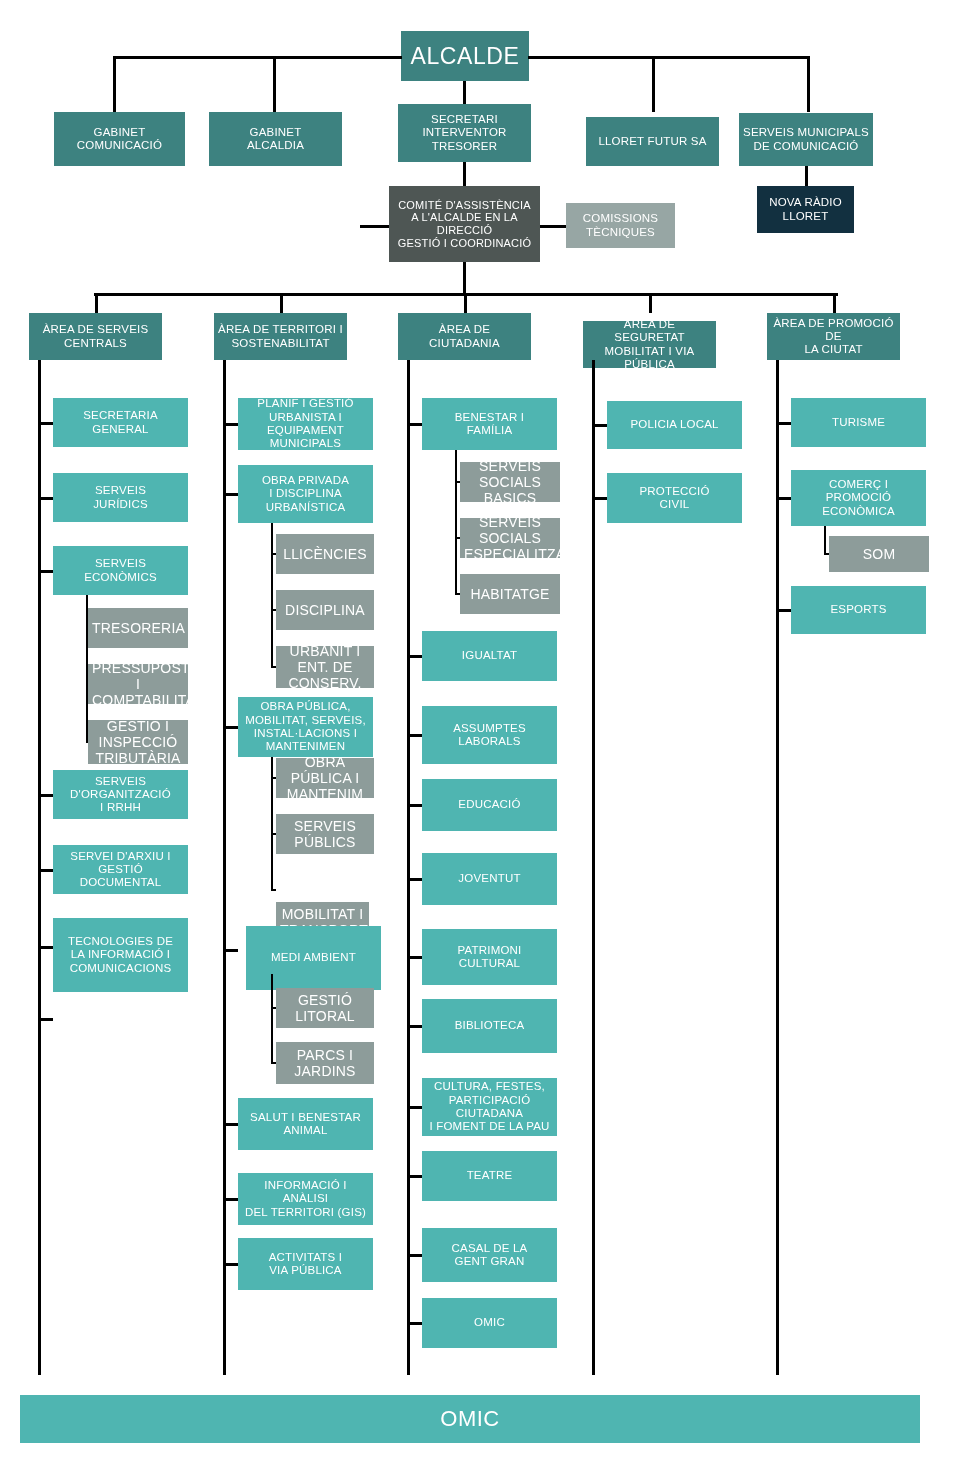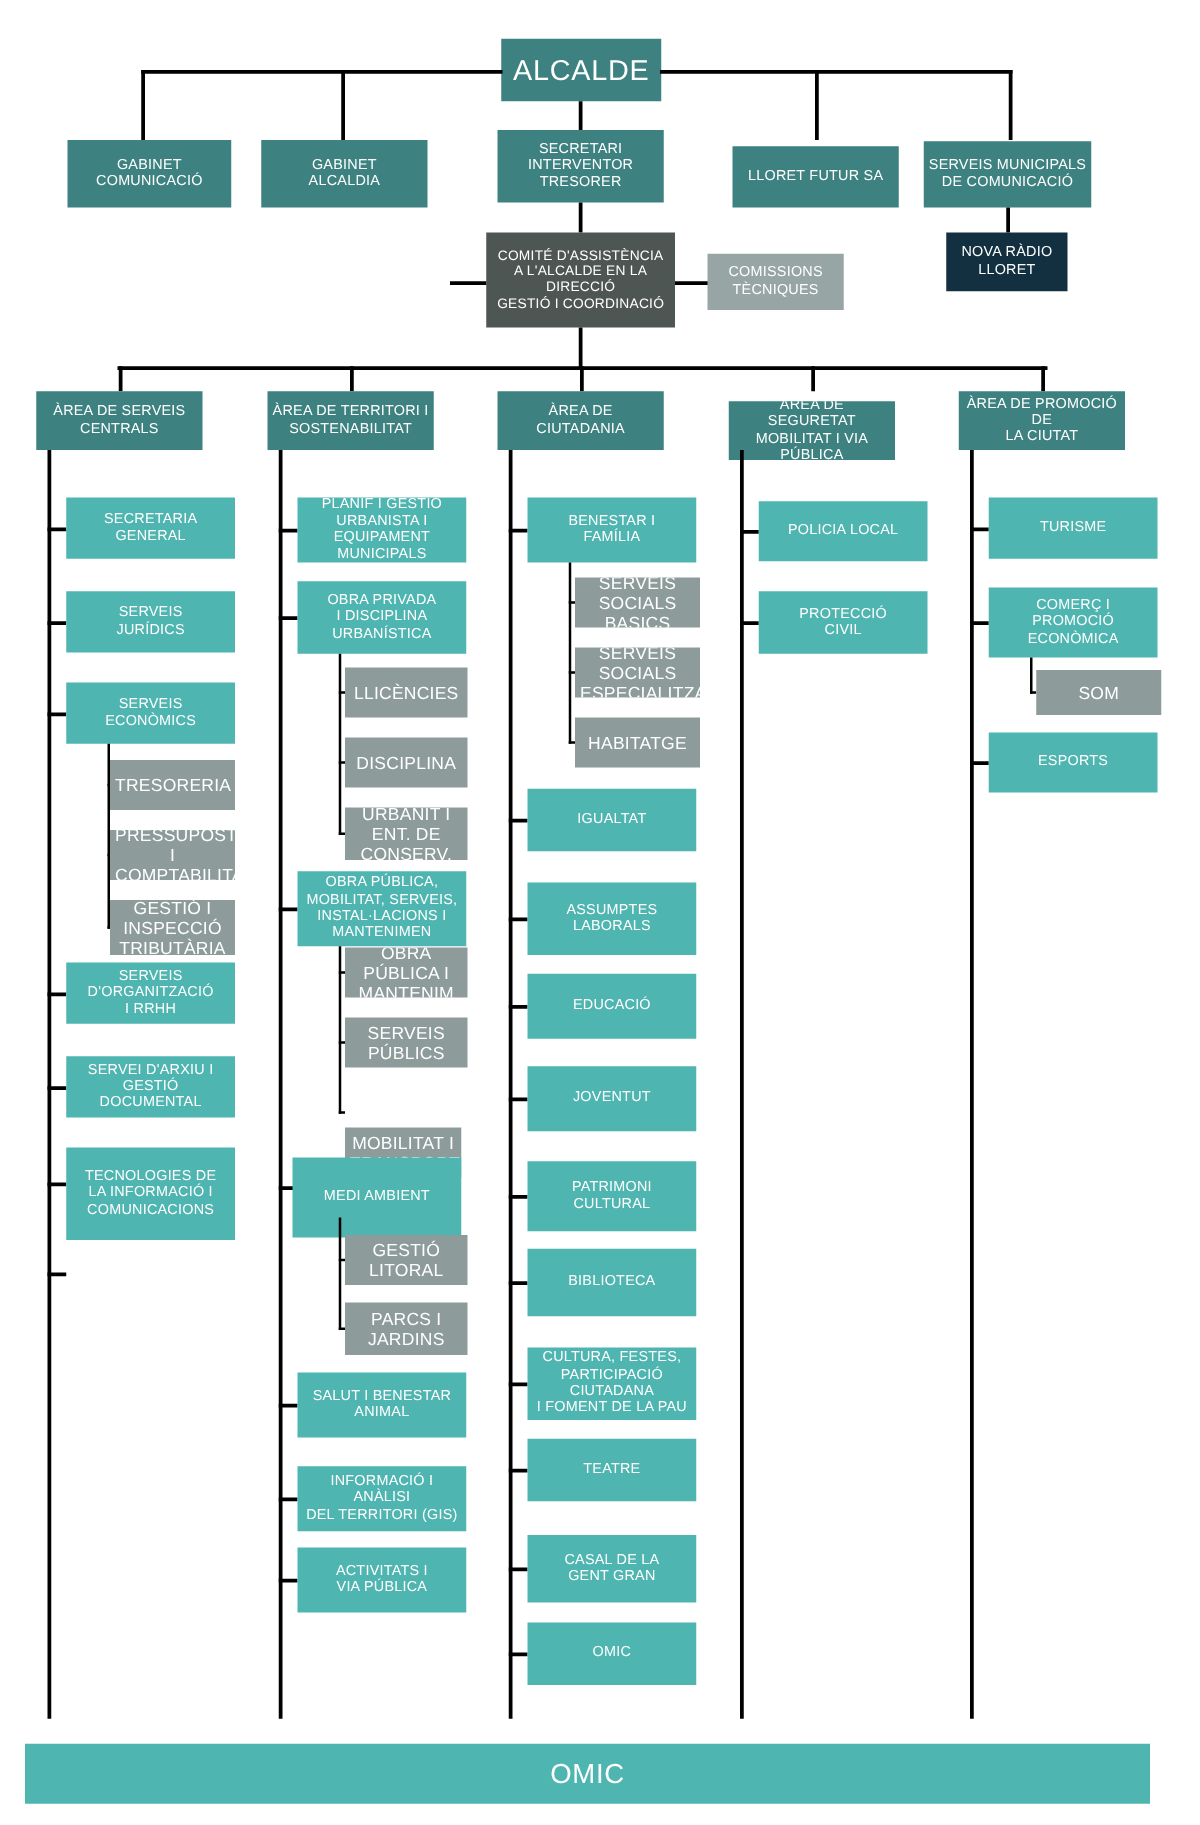--- a/index.html
+++ b/index.html
@@ -173,21 +173,21 @@
     </div>
     <div class="ln" style="left: 271px; top: 833px; width: 5px; height: 2px;"></div>
     <div class="box t-gray fs-lvl3" style="left: 276px; top: 814px; width: 98px; height: 40px;">
       <span>SERVEIS PÚBLICS</span>
     </div>
     <div class="ln" style="left: 271px; top: 889px; width: 5px; height: 2px;"></div>
     <div class="box t-gray fs-lvl3" style="left: 276px; top: 902px; width: 93px; height: 40px;">
       <span>MOBILITAT I<br>TRANSPORTS</span>
     </div>
     <div class="ln" style="left: 223px; top: 949px; width: 15px; height: 3px;"></div>
-    <div class="box t-light fs-lvl2" style="left: 234px; top: 926px; width: 135px; height: 64px;">
+    <div class="box t-light fs-lvl2" style="left: 246px; top: 926px; width: 135px; height: 64px;">
       <span>MEDI AMBIENT</span>
     </div>
     <div class="ln" style="left: 271px; top: 974px; width: 2px; height: 90px;"></div>
     <div class="ln" style="left: 271px; top: 1007px; width: 5px; height: 2px;"></div>
     <div class="box t-gray fs-lvl3" style="left: 276px; top: 988px; width: 98px; height: 40px;">
       <span>GESTIÓ<br>LITORAL</span>
     </div>
     <div class="ln" style="left: 271px; top: 1062px; width: 5px; height: 2px;"></div>
     <div class="box t-gray fs-lvl3" style="left: 276px; top: 1042px; width: 98px; height: 42px;">
       <span>PARCS I<br>JARDINS</span>

